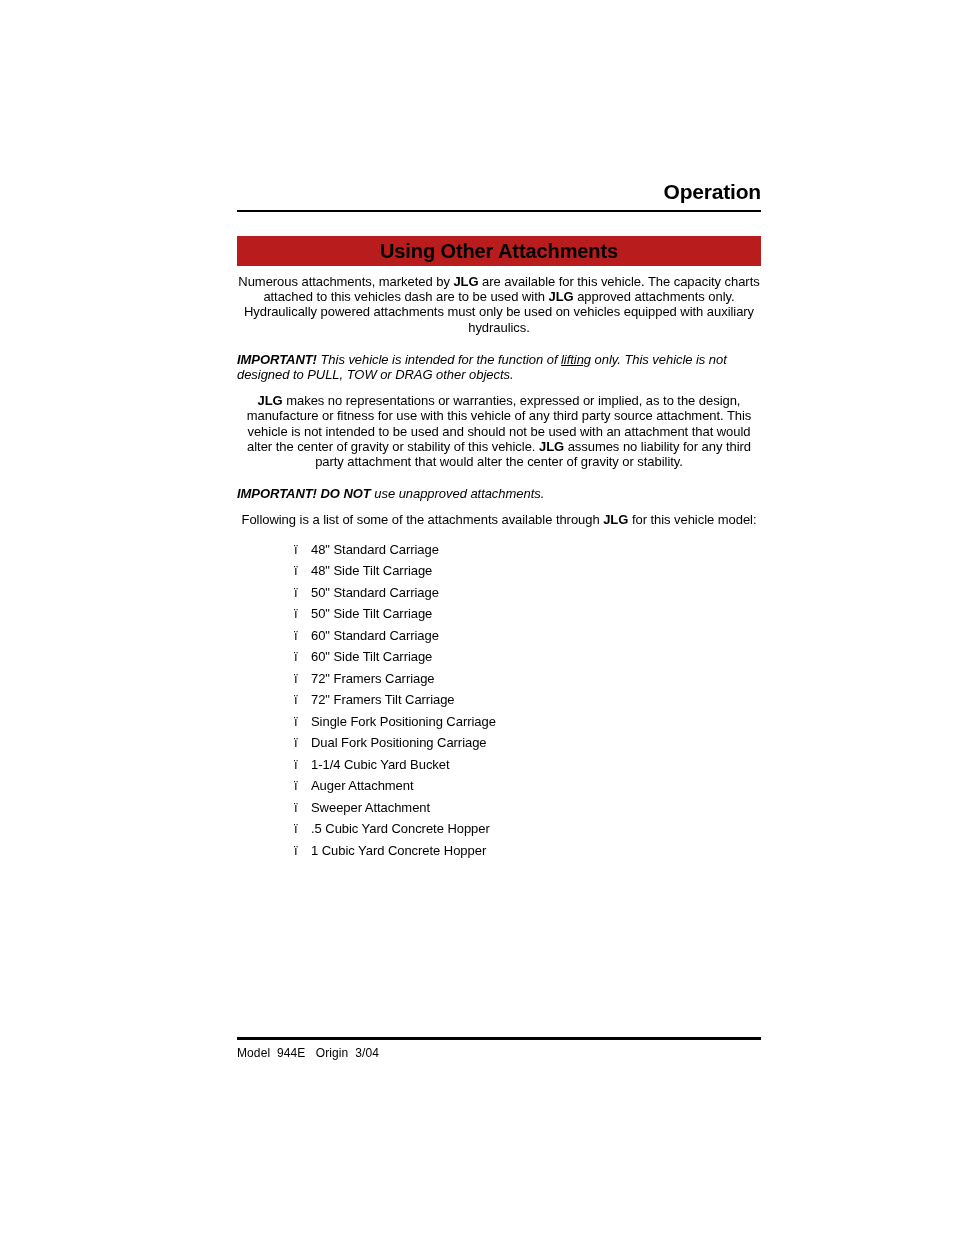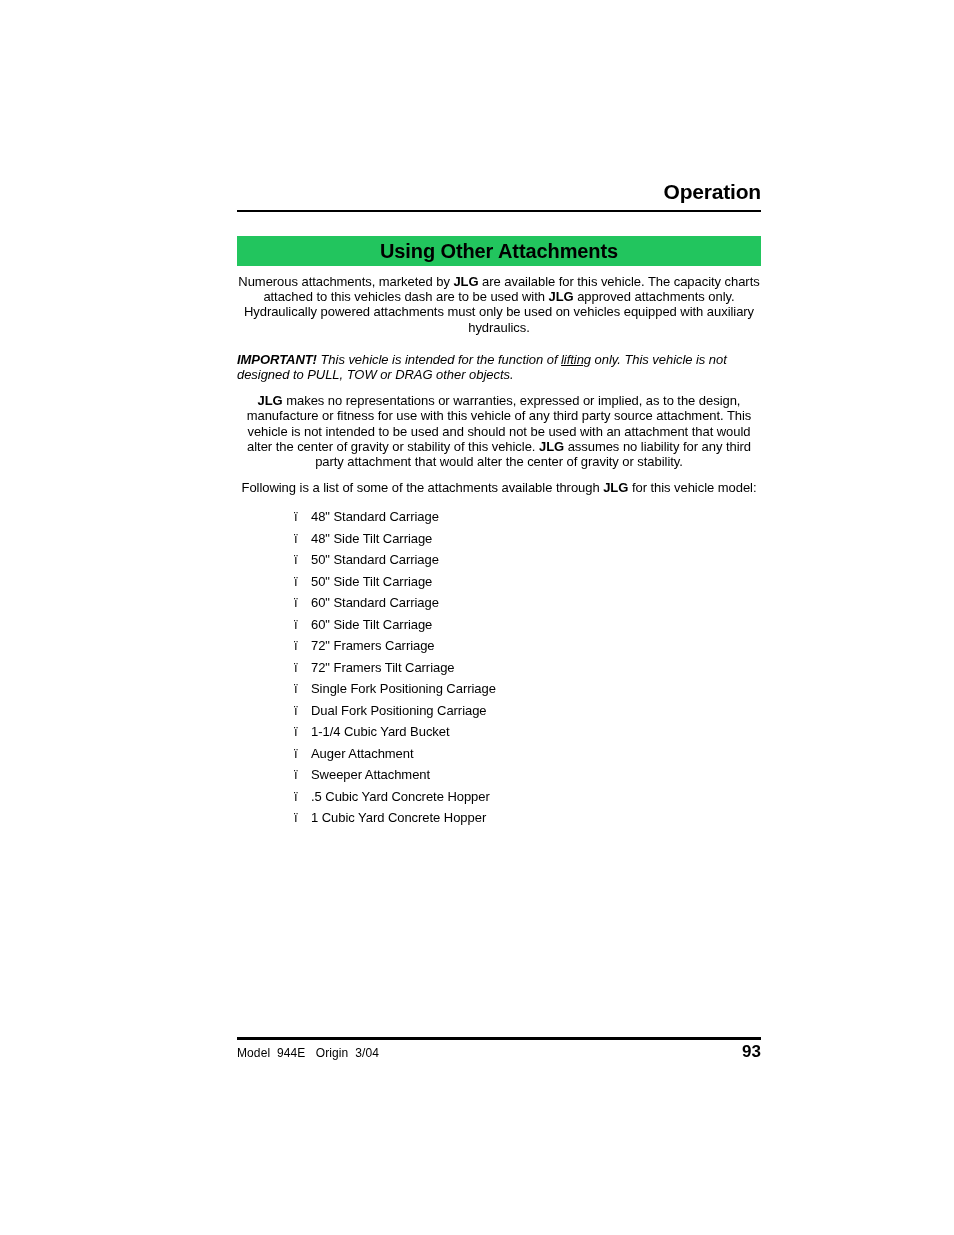--- a/index.html
+++ b/index.html
@@ -47,21 +47,21 @@
     background: #000000;
   }
 
   
   .title-bar {
     position: absolute;
     left: 229px;
     top: 236px;
     width: 524px;
     height: 30px;
-    background: #22c55e;
+    background: #b91c1c;
   }
   .title-bar-text {
     position: absolute;
     left: 0;
     top: 0;
     width: 524px;
     height: 30px;
     line-height: 30px;
     text-align: center;
     font-size: 20px;
@@ -173,20 +173,21 @@
   </div>
 
   <div class="content">
 
     <p class="body"><span>Numerous attachments, marketed by </span><span class="b">JLG</span><span> are available for this vehicle. The capacity charts attached to this vehicles dash are to be used with </span><span class="b">JLG</span><span> approved attachments only. Hydraulically powered attachments must only be used on vehicles equipped with auxiliary hydraulics.</span></p>
 
     <p class="important"><span class="bi">IMPORTANT!</span><span> This vehicle is intended for the function of </span><span class="u">lifting</span><span> only. This vehicle is not designed to PULL, TOW or DRAG other objects.</span></p>
 
     <p class="body"><span class="b">JLG</span><span> makes no representations or warranties, expressed or implied, as to the design, manufacture or fitness for use with this vehicle of any third party source attachment. This vehicle is not intended to be used and should not be used with an attachment that would alter the center of gravity or stability of this vehicle. </span><span class="b">JLG</span><span> assumes no liability for any third party attachment that would alter the center of gravity or stability.</span></p>
 
+    <p class="important"><span class="bi">IMPORTANT! DO NOT</span><span> use unapproved attachments.</span></p>
 
     <p class="body tight"><span>Following is a list of some of the attachments available through </span><span class="b">JLG</span><span> for this vehicle model:</span></p>
 
     <ul class="attach-list">
         <li><span class="bullet">ï</span><span>48" Standard Carriage</span></li>
         <li><span class="bullet">ï</span><span>48" Side Tilt Carriage</span></li>
         <li><span class="bullet">ï</span><span>50" Standard Carriage</span></li>
         <li><span class="bullet">ï</span><span>50" Side Tilt Carriage</span></li>
         <li><span class="bullet">ï</span><span>60" Standard Carriage</span></li>
         <li><span class="bullet">ï</span><span>60" Side Tilt Carriage</span></li>
@@ -198,15 +199,14 @@
         <li><span class="bullet">ï</span><span>Auger Attachment</span></li>
         <li><span class="bullet">ï</span><span>Sweeper Attachment</span></li>
         <li><span class="bullet">ï</span><span>.5 Cubic Yard Concrete Hopper</span></li>
         <li><span class="bullet">ï</span><span>1 Cubic Yard Concrete Hopper</span></li>
       </ul>
 
   </div>
 
   <div class="foot-rule"></div>
   <div class="footer-left">Model  944E   Origin  3/04</div>
-  <div class="footer-page">93</div>
 
 </div>
 
 </body></html>

